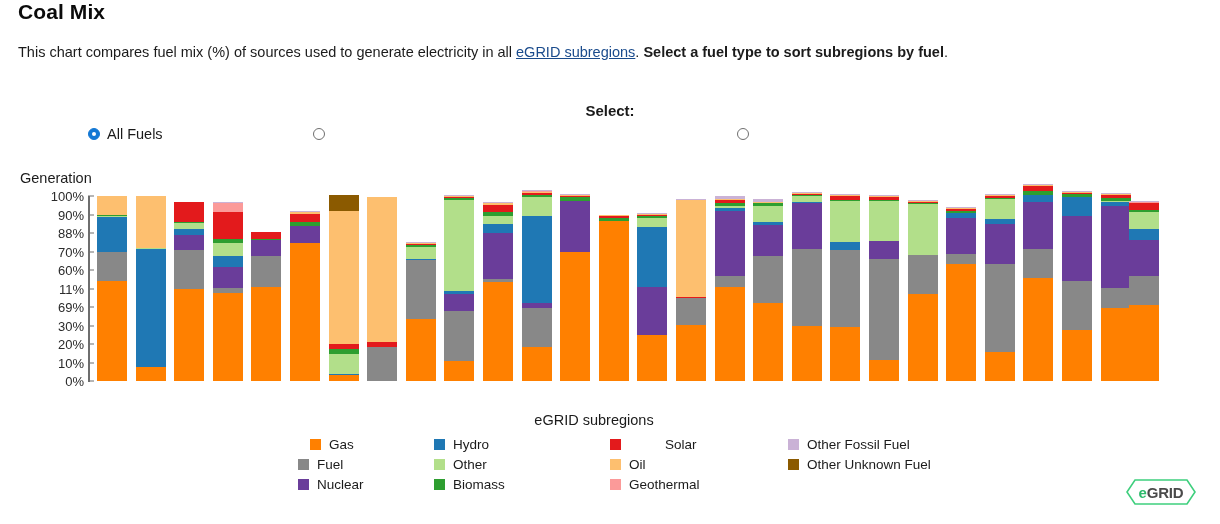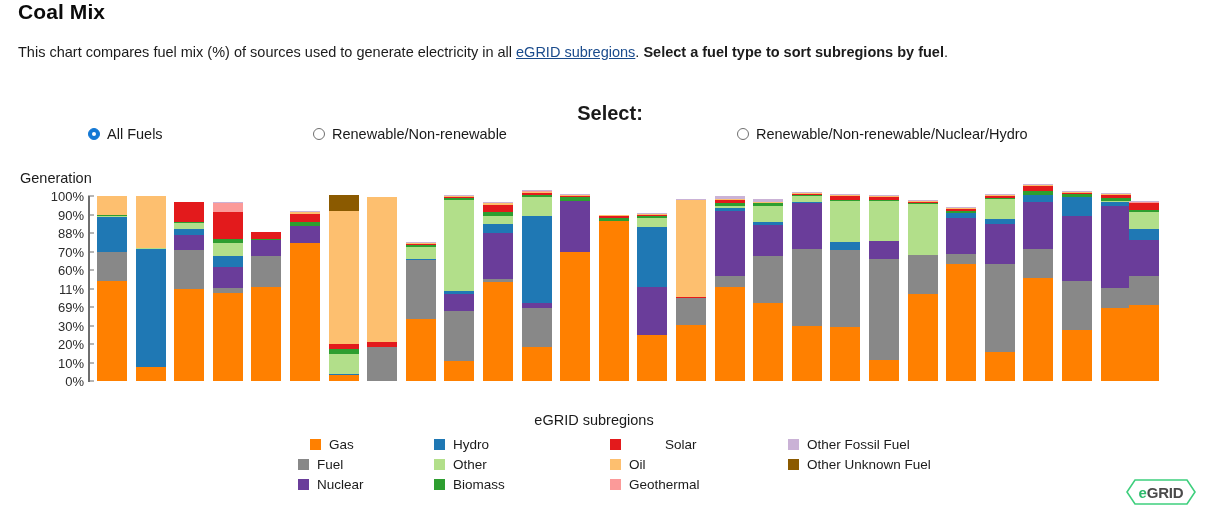--- a/index.html
+++ b/index.html
@@ -40,21 +40,21 @@
   }
   #intro .bold { font-weight: bold; }
 
   
   #select-label {
     position: absolute;
     top: 102px;
     left: 0;
     width: 1220px;
     text-align: center;
-    font-size: 20px;
+    font-size: 15px;
     font-weight: bold;
   }
   .radio-row {
     position: absolute;
     top: 124px;
     height: 20px;
     display: flex;
     align-items: center;
     font-size: 14.5px;
     white-space: nowrap;
@@ -229,25 +229,23 @@
 </div>
 
 <div id="select-label">Select:</div>
 
 <div class="radio-row" id="radio-all">
   <span class="radio-dot checked"></span>
   <span>All Fuels</span>
 </div>
 <div class="radio-row" id="radio-renew">
   <span class="radio-dot"></span>
-  <span>Renewable/Non-renewable</span>
 </div>
 <div class="radio-row" id="radio-renew-nuc">
   <span class="radio-dot"></span>
-  <span>Renewable/Non-renewable/Nuclear/Hydro</span>
 </div>
 
 <div id="chart-area">
   <div id="y-axis-title">Generation</div>
   <div id="y-ticks">
       <div class="ytick" style="top: 185px;">0%</div>
       <div class="ytick-mark" style="top: 185px;"></div>
       <div class="ytick" style="top: 166.5px;">10%</div>
       <div class="ytick-mark" style="top: 166.5px;"></div>
       <div class="ytick" style="top: 148px;">20%</div>

